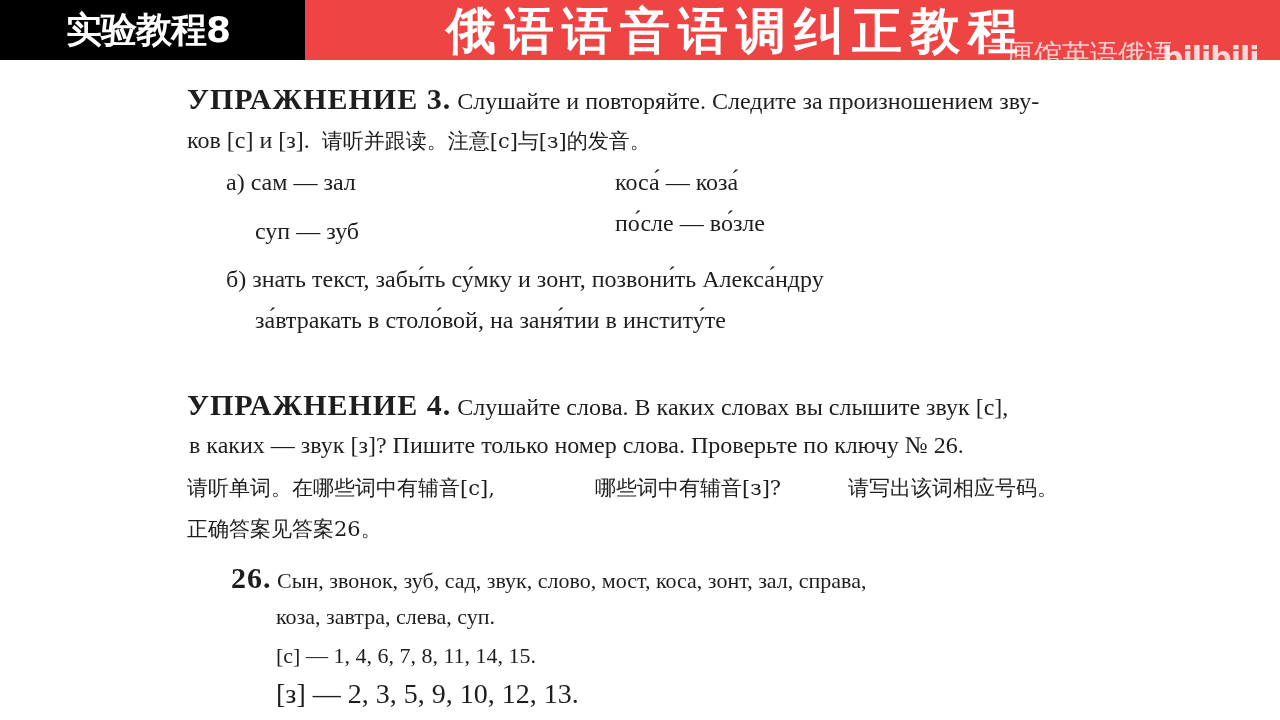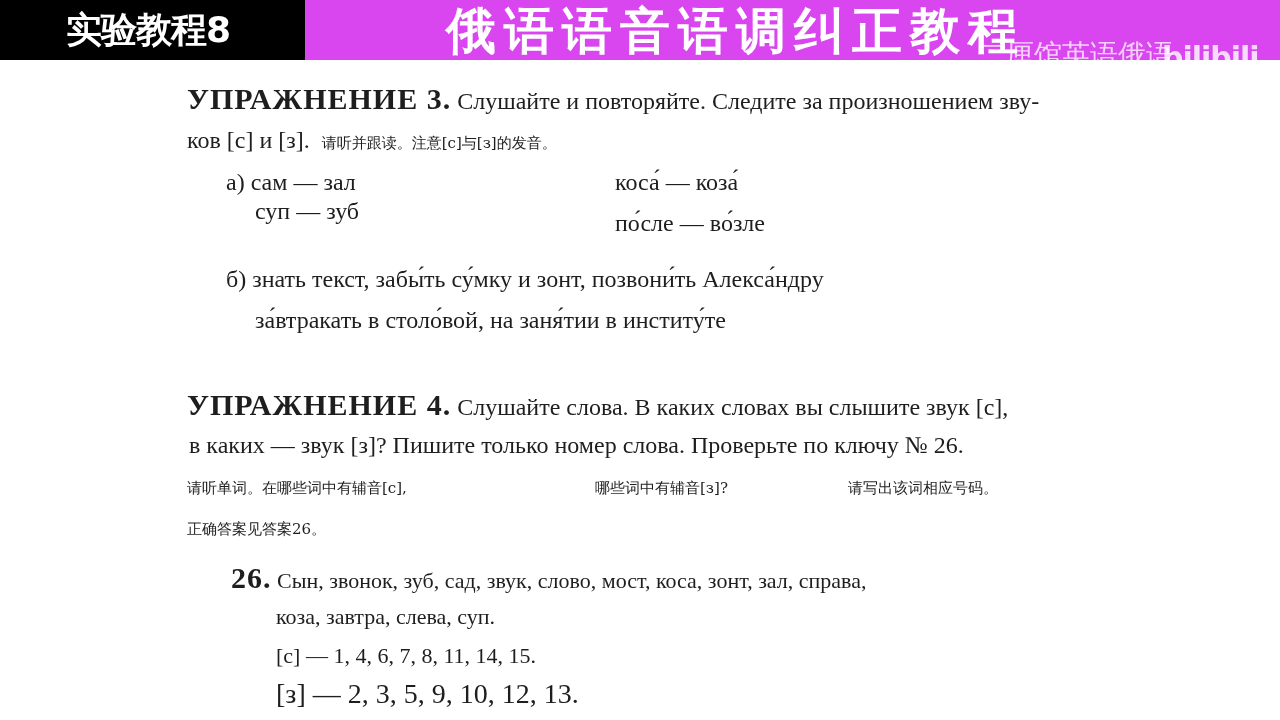--- a/index.html
+++ b/index.html
@@ -1,30 +1,30 @@
 <!DOCTYPE html>
 <html><head>
 <meta charset="utf-8">
 <style>
   html, body { margin:0; padding:0; }
   body { width:1280px; height:720px; overflow:hidden; background:#ffffff; position:relative;
          font-family:"Liberation Serif","DejaVu Serif",serif; color:#1e1e1e; }
-  .banner { position:absolute; left:0; top:0; width:1280px; height:60px; background:#d946ef; }
+  .banner { position:absolute; left:0; top:0; width:1280px; height:60px; background:#ef4444; }
   .banner-left { position:absolute; left:0; top:0; width:305px; height:60px; background:#000; }
   .banner-left span { position:absolute; left:66px; top:6px; font-family:"DejaVu Sans",sans-serif;
         font-weight:bold; font-size:36px; color:#fff; letter-spacing:-1px; }
   .banner-title { position:absolute; left:446px; top:-2px; font-family:"DejaVu Sans",sans-serif;
         font-weight:bold; font-size:50px; color:#ffffff; letter-spacing:8px; white-space:nowrap; }
   .watermark { position:absolute; left:978px; top:36px; font-family:"DejaVu Sans",sans-serif;
         font-size:28px; color:rgba(255,255,255,0.75); white-space:nowrap; }
   .bili { position:absolute; left:1162px; top:30px; font-family:"DejaVu Sans",sans-serif;
         font-weight:bold; font-size:30px; color:rgba(255,255,255,0.8); letter-spacing:-1px;margin-top:10px; }
   .line { position:absolute; white-space:nowrap; font-size:24px; line-height:30px; }
   .hdr { font-weight:bold; letter-spacing:1px; font-size:30px; }
-  .cn { font-family:"DejaVu Serif",serif; font-size:15px; }
+  .cn { font-family:"DejaVu Serif",serif; font-size:21px; }
 </style>
 </head>
 <body>
 
 <div class="banner">
   <div class="banner-left">
     <span>实验教程8</span>
   </div>
   <div class="banner-title">俄语语音语调纠正教程</div>
   <div class="watermark">二厘馆英语俄语</div>
@@ -37,21 +37,21 @@
 </div>
 <div class="line" style="left:187px;top:125px;">
   <span>ков [с] и [з].</span>&nbsp;
   <span class="cn">请听并跟读。注意[с]与[з]的发音。</span>
 </div>
 <div class="line" style="left:226px;top:167px;">
   <span>а)</span>
   <span>сам — зал</span>
 </div>
 <div class="line" style="left:615px;top:167px;">коса́ — коза́</div>
-<div class="line" style="left:255px;top:196px;text-align:right;">суп — зуб</div>
+<div class="line" style="left:255px;top:216px;text-align:right;">суп — зуб</div>
 <div class="line" style="left:615px;top:208px;text-align:center;">по́сле — во́зле</div>
 <div class="line" style="left:226px;top:264px;">
   <span>б)</span>
   <span>знать текст, забы́ть су́мку и зонт, позвони́ть Алекса́ндру</span>
 </div>
 <div class="line" style="left:255px;top:305px;">за́втракать в столо́вой, на заня́тии в институ́те</div>
 
 <div class="line" style="left:187px;top:390px;">
   <span class="hdr">УПРАЖНЕНИЕ 4.</span>
   <span>Слушайте слова. В каких словах вы слышите звук [с],</span>

